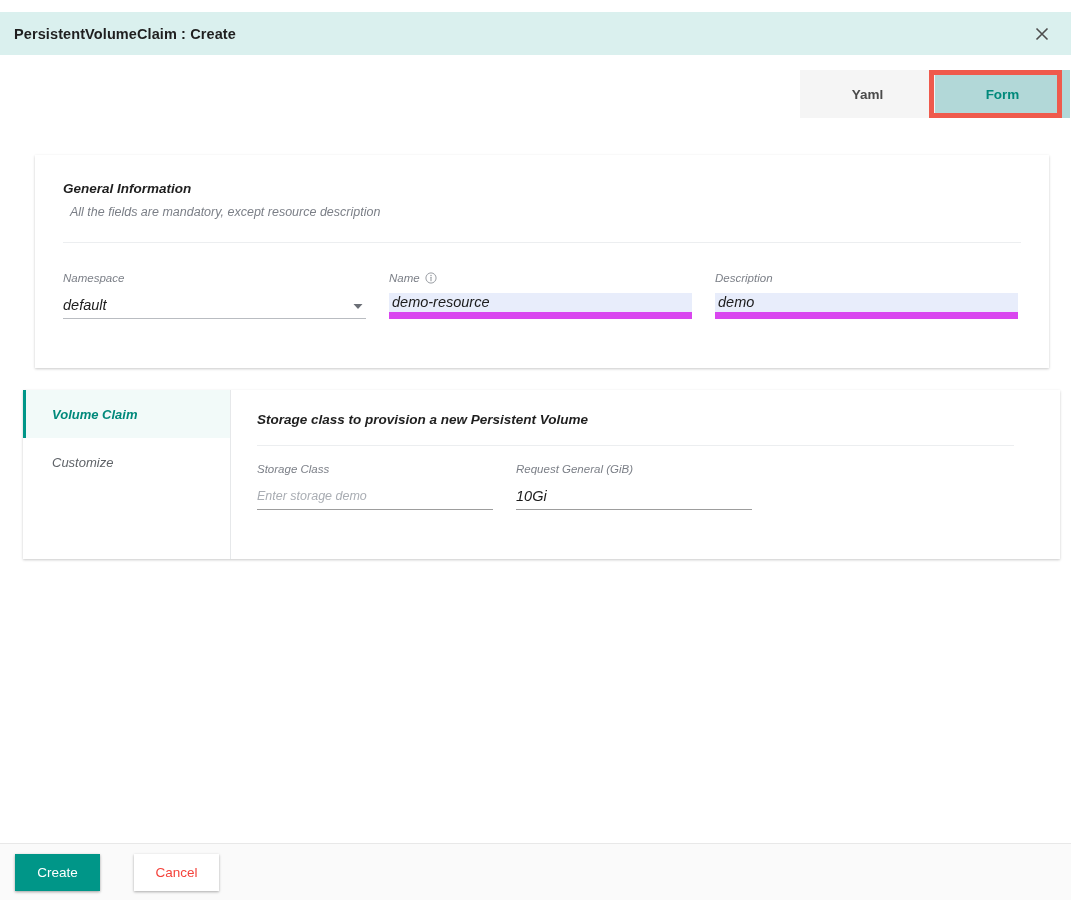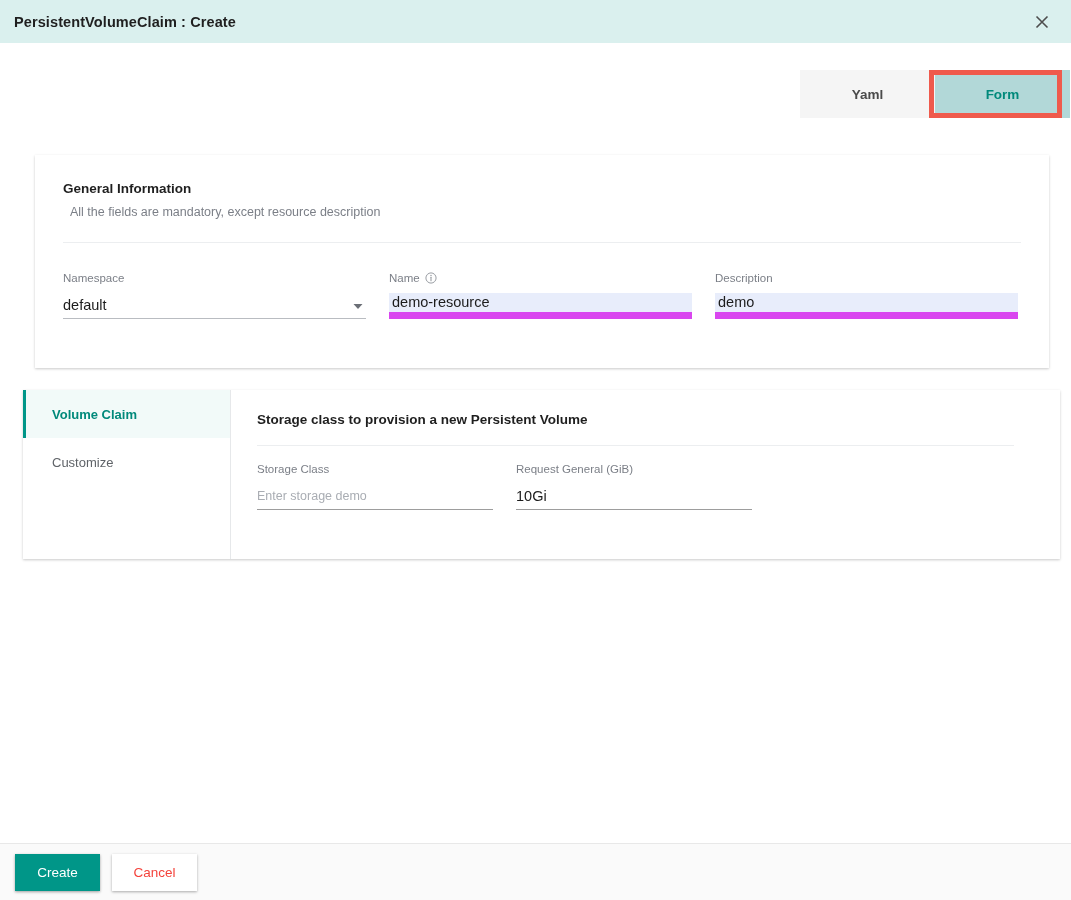--- a/index.html
+++ b/index.html
@@ -12,21 +12,21 @@
     background: #ffffff;
     font-family: "Liberation Sans", sans-serif;
     color: #2e2e2e;
     overflow: hidden;
     position: relative;
   }
 
   
   .titlebar {
     position: absolute;
-    left: 0; top: 0;
+    left: 0; top: 12px;
     width: 1071px;
     height: 43px;
     background: #daf0ee;
     display: flex;
     align-items: center;
     justify-content: space-between;
     box-sizing: border-box;
     padding: 0 18px 0 14px;
   }
   .titlebar-title {
@@ -81,20 +81,21 @@
     box-sizing: border-box;
     pointer-events: none;
   }
 
   
   .card {
     position: absolute;
     background: #ffffff;
     box-shadow: 0 1px 3px rgba(0,0,0,0.12), 0 1px 2px rgba(0,0,0,0.10);
     box-sizing: border-box;
+    font-style: italic;
   }
   .card-general {
     left: 35px;
     top: 155px;
     width: 1014px;
     height: 213px;
     padding: 26px 28px 0 28px;
   }
   .section-title {
     font-size: 13.5px;
@@ -232,21 +233,21 @@
     left: 0;
     top: 843px;
     width: 1071px;
     height: 57px;
     background: #fafafa;
     border-top: 1px solid #e8e8e8;
     box-sizing: border-box;
     display: flex;
     align-items: center;
     padding-left: 15px;
-    gap: 12px;
+    gap: 34px;
   }
   .btn {
     height: 37px;
     min-width: 85px;
     display: flex;
     align-items: center;
     justify-content: center;
     font-size: 13.5px;
     cursor: pointer;
     box-sizing: border-box;

